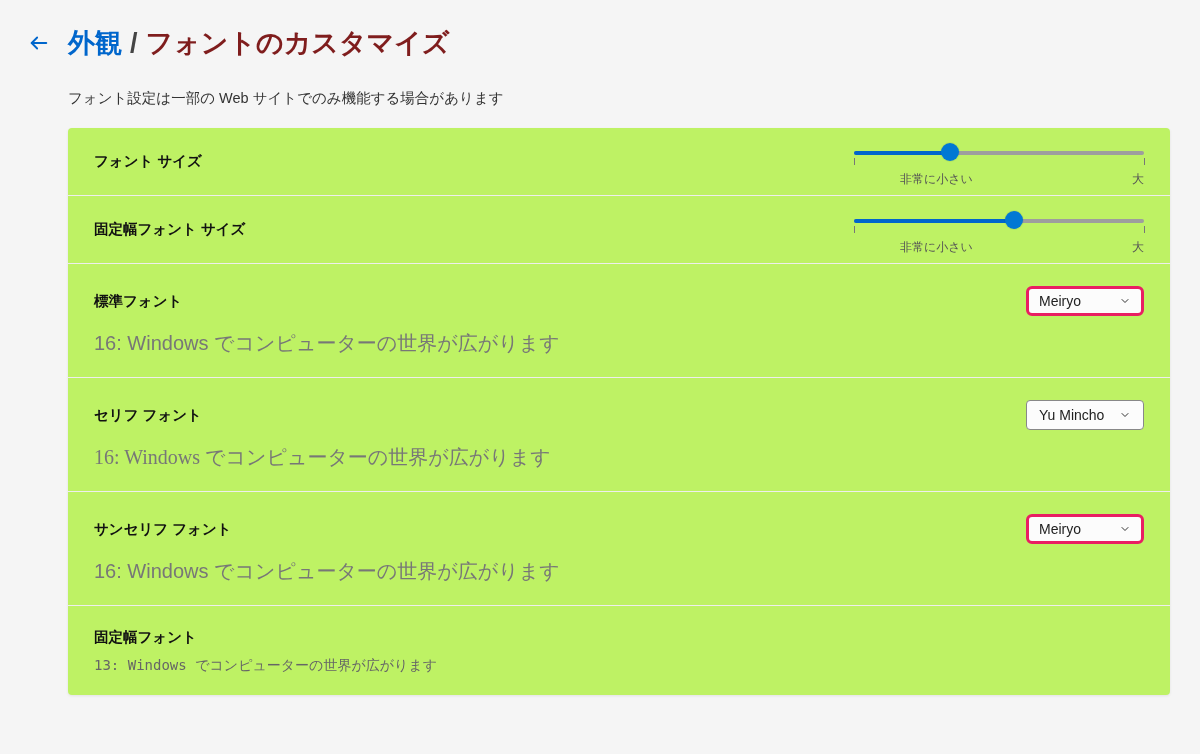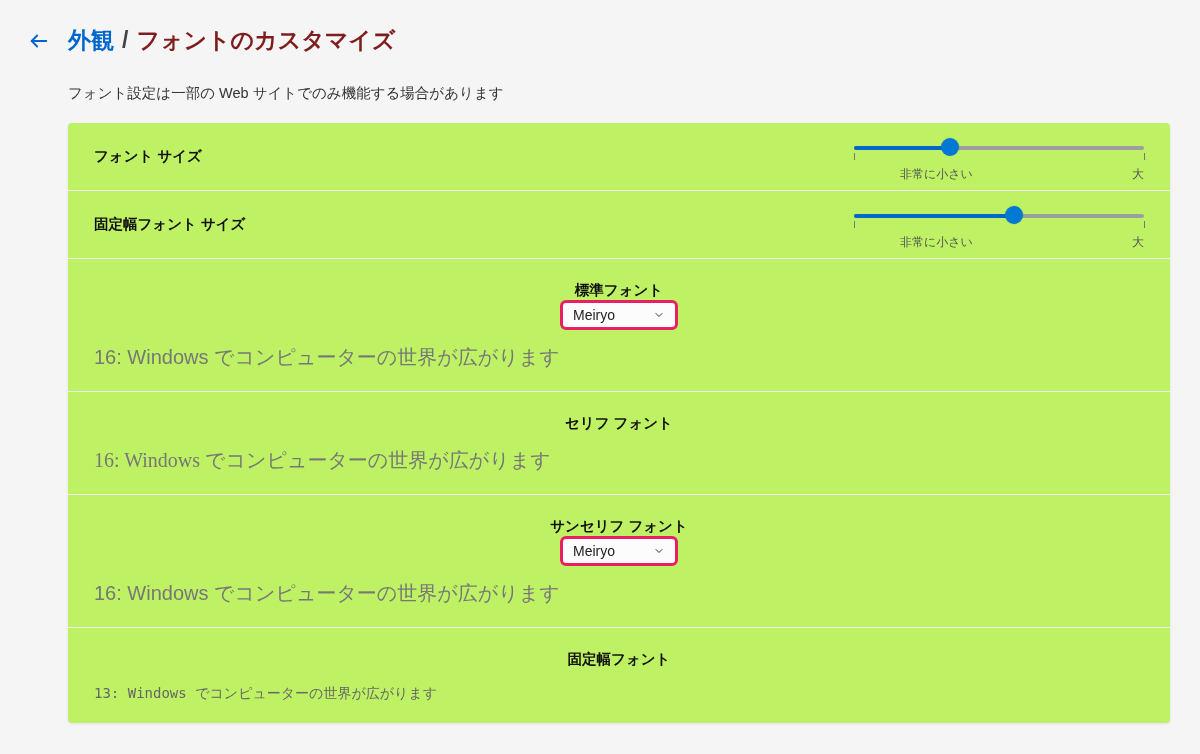--- a/index.html
+++ b/index.html
@@ -22,21 +22,21 @@
     padding: 0 0 0 28px;
     margin-bottom: 28px;
   }
   .back-arrow {
     color: #0066cc;
     width: 22px;
     height: 22px;
     cursor: pointer;
   }
   .breadcrumb {
-    font-size: 23px;
+    font-size: 27px;
     font-weight: 600;
     display: flex;
     align-items: center;
     gap: 8px;
   }
   .breadcrumb-parent {
     color: #0066cc;
   }
   .breadcrumb-sep {
     color: #444;
@@ -135,40 +135,39 @@
 
   
   .font-row {
     padding-top: 22px;
     padding-bottom: 20px;
   }
   .font-row-head {
     display: flex;
     align-items: center;
     justify-content: space-between;
-    flex-direction: column;
   }
   .font-row-label {
     font-size: 14.5px;
     font-weight: 600;
     color: #111;
   }
   .font-sample {
     margin-top: 14px;
     font-size: 20px;
     color: #777;
   }
   .font-sample.serif {
     font-family: "Yu Mincho", "MS Mincho", serif;
   }
   .font-sample.mono {
     font-family: "MS Gothic", monospace;
     font-size: 14px;
     color: #666;
-    margin-top: 16px;
+    margin-top: 10px;
   }
 
   
   .dropdown {
     display: flex;
     align-items: center;
     justify-content: space-between;
     gap: 12px;
     border: 1px solid #888;
     border-radius: 4px;
@@ -256,20 +255,26 @@
             <polyline points="6 9 12 15 18 9"></polyline>
           </svg>
       </div>
     </div>
     <div class="font-sample">16: Windows でコンピューターの世界が広がります</div>
   </div>
 
   <div class="row font-row">
     <div class="font-row-head">
       <div class="font-row-label">セリフ フォント</div>
+      <div class="dropdown">
+        <span>Yu Mincho</span>
+        <svg class="chevron" viewBox="0 0 24 24" fill="none" stroke="#333" stroke-width="2" stroke-linecap="round" stroke-linejoin="round">
+            <polyline points="6 9 12 15 18 9"></polyline>
+          </svg>
+      </div>
     </div>
     <div class="font-sample serif">16: Windows でコンピューターの世界が広がります</div>
   </div>
 
   <div class="row font-row">
     <div class="font-row-head">
       <div class="font-row-label">サンセリフ フォント</div>
       <div class="dropdown highlight">
         <span>Meiryo</span>
         <svg class="chevron" viewBox="0 0 24 24" fill="none" stroke="#333" stroke-width="2" stroke-linecap="round" stroke-linejoin="round">

